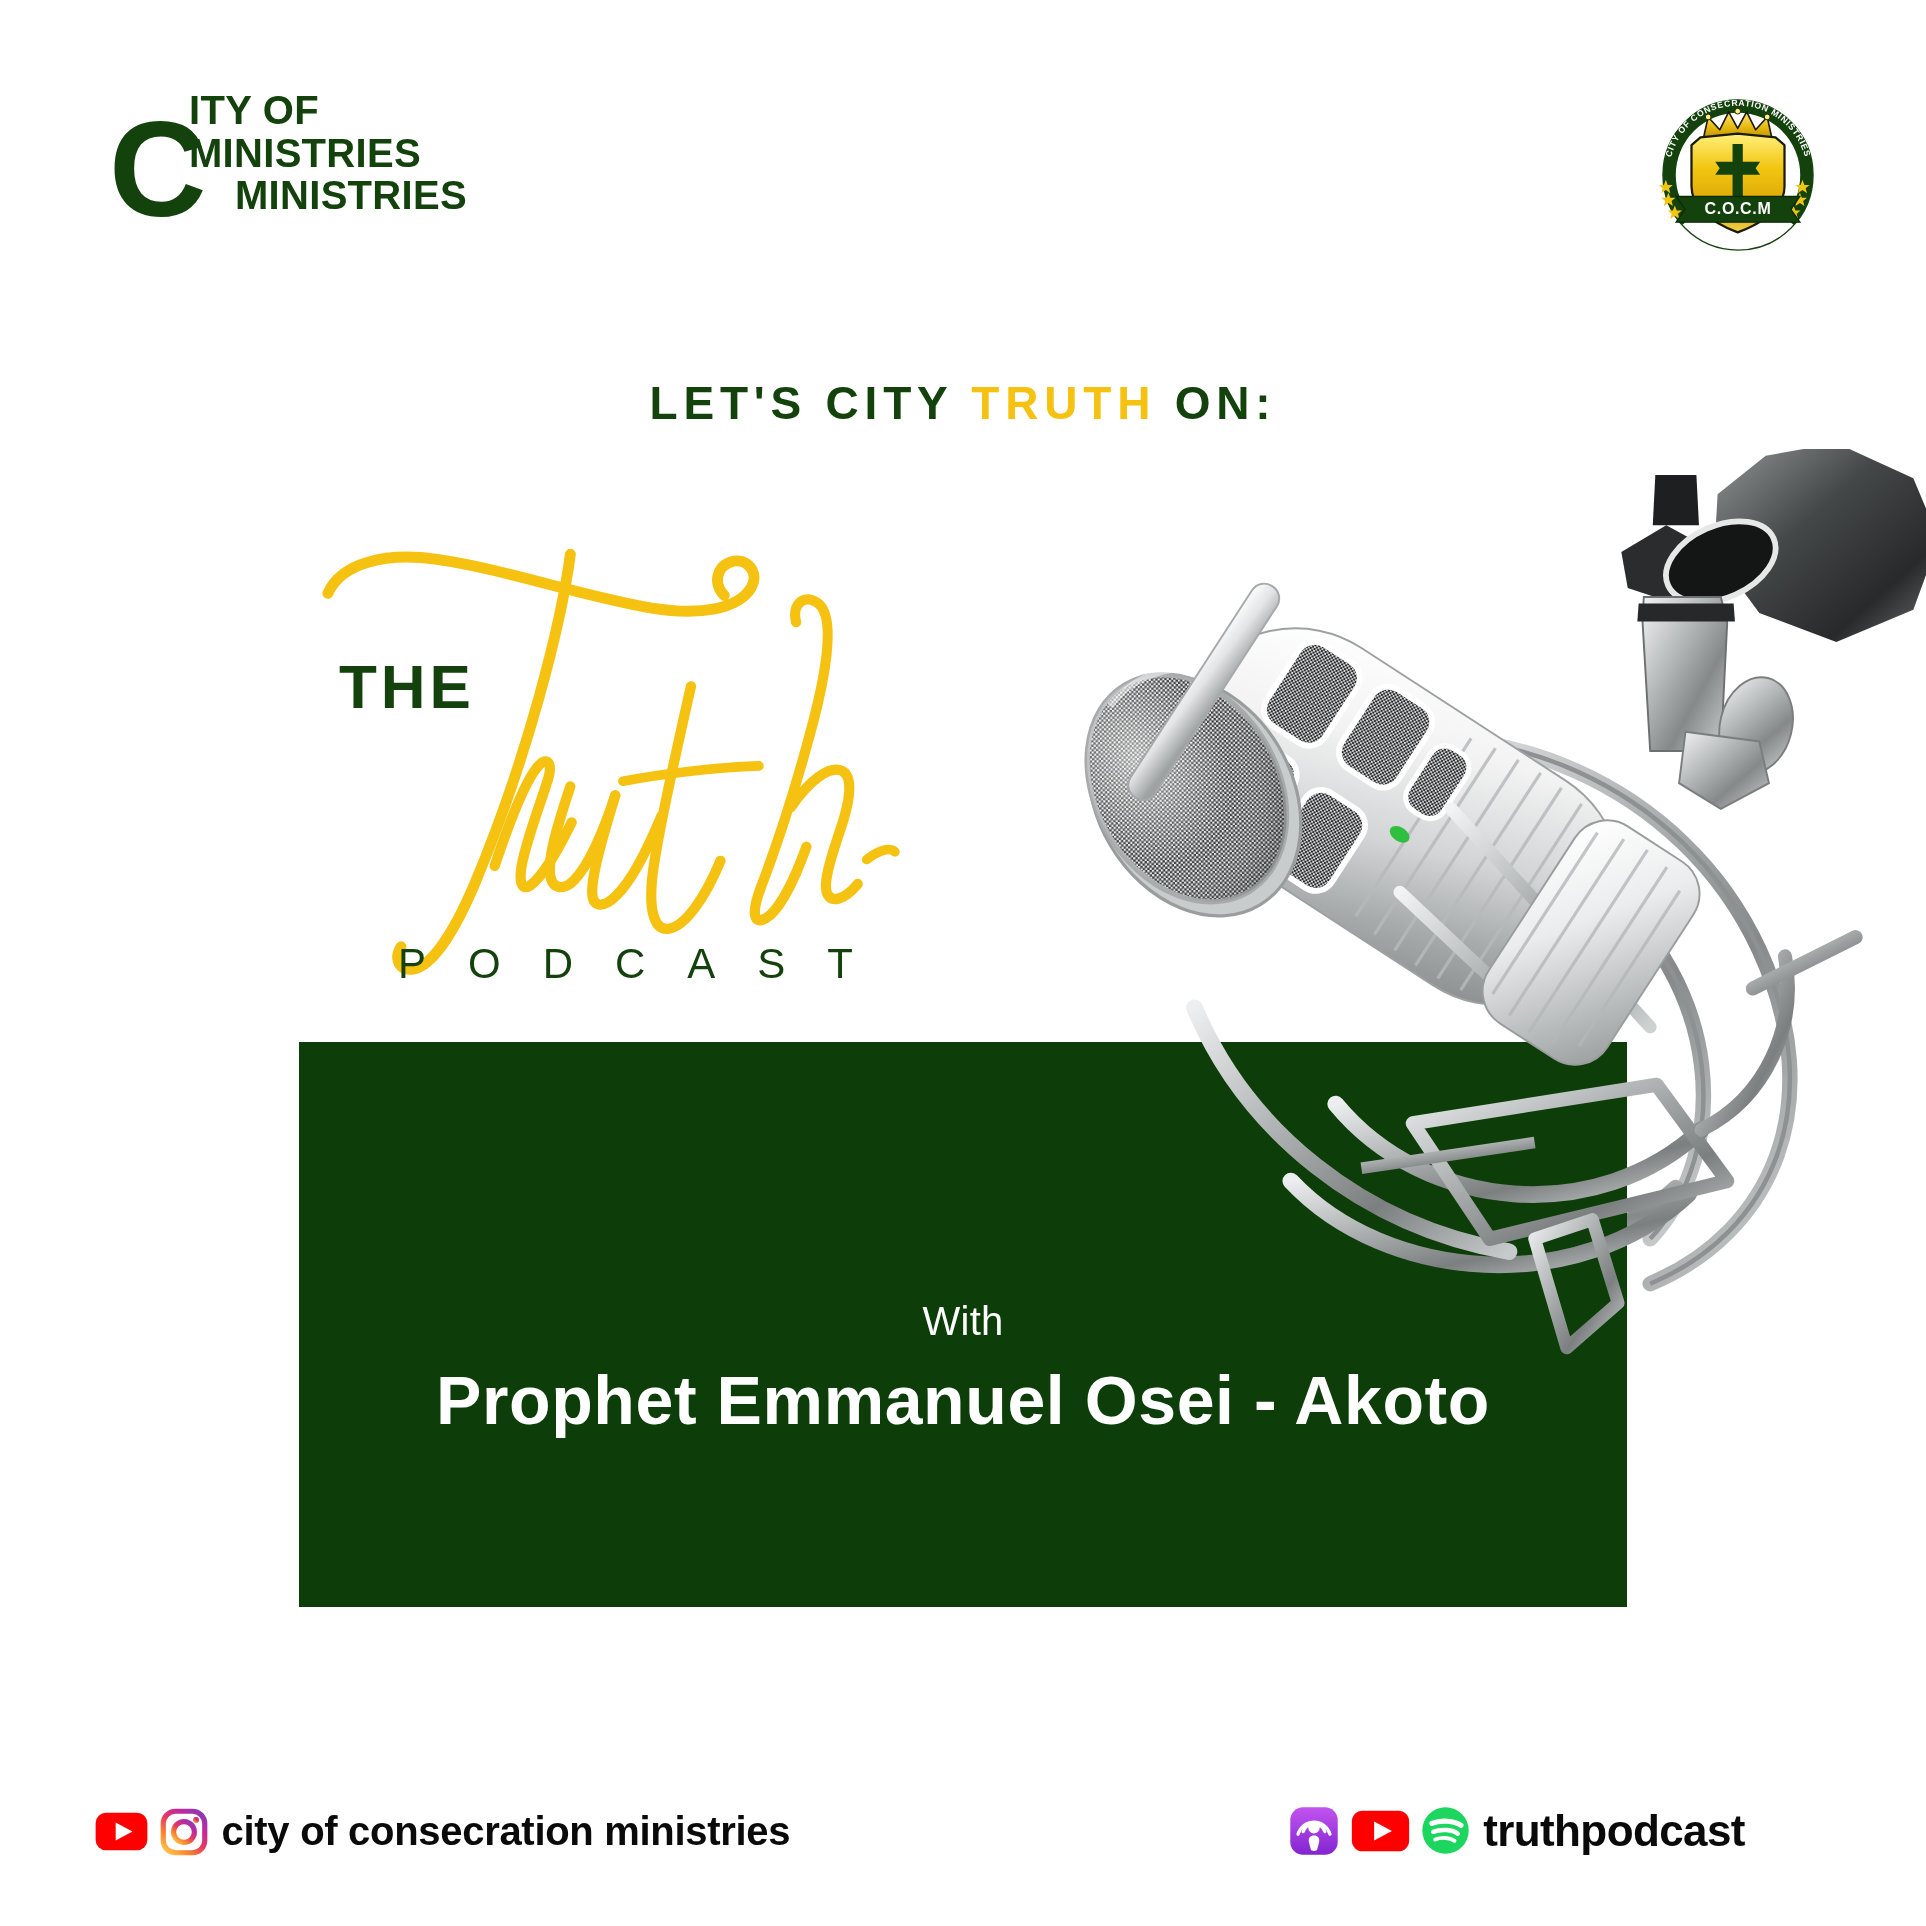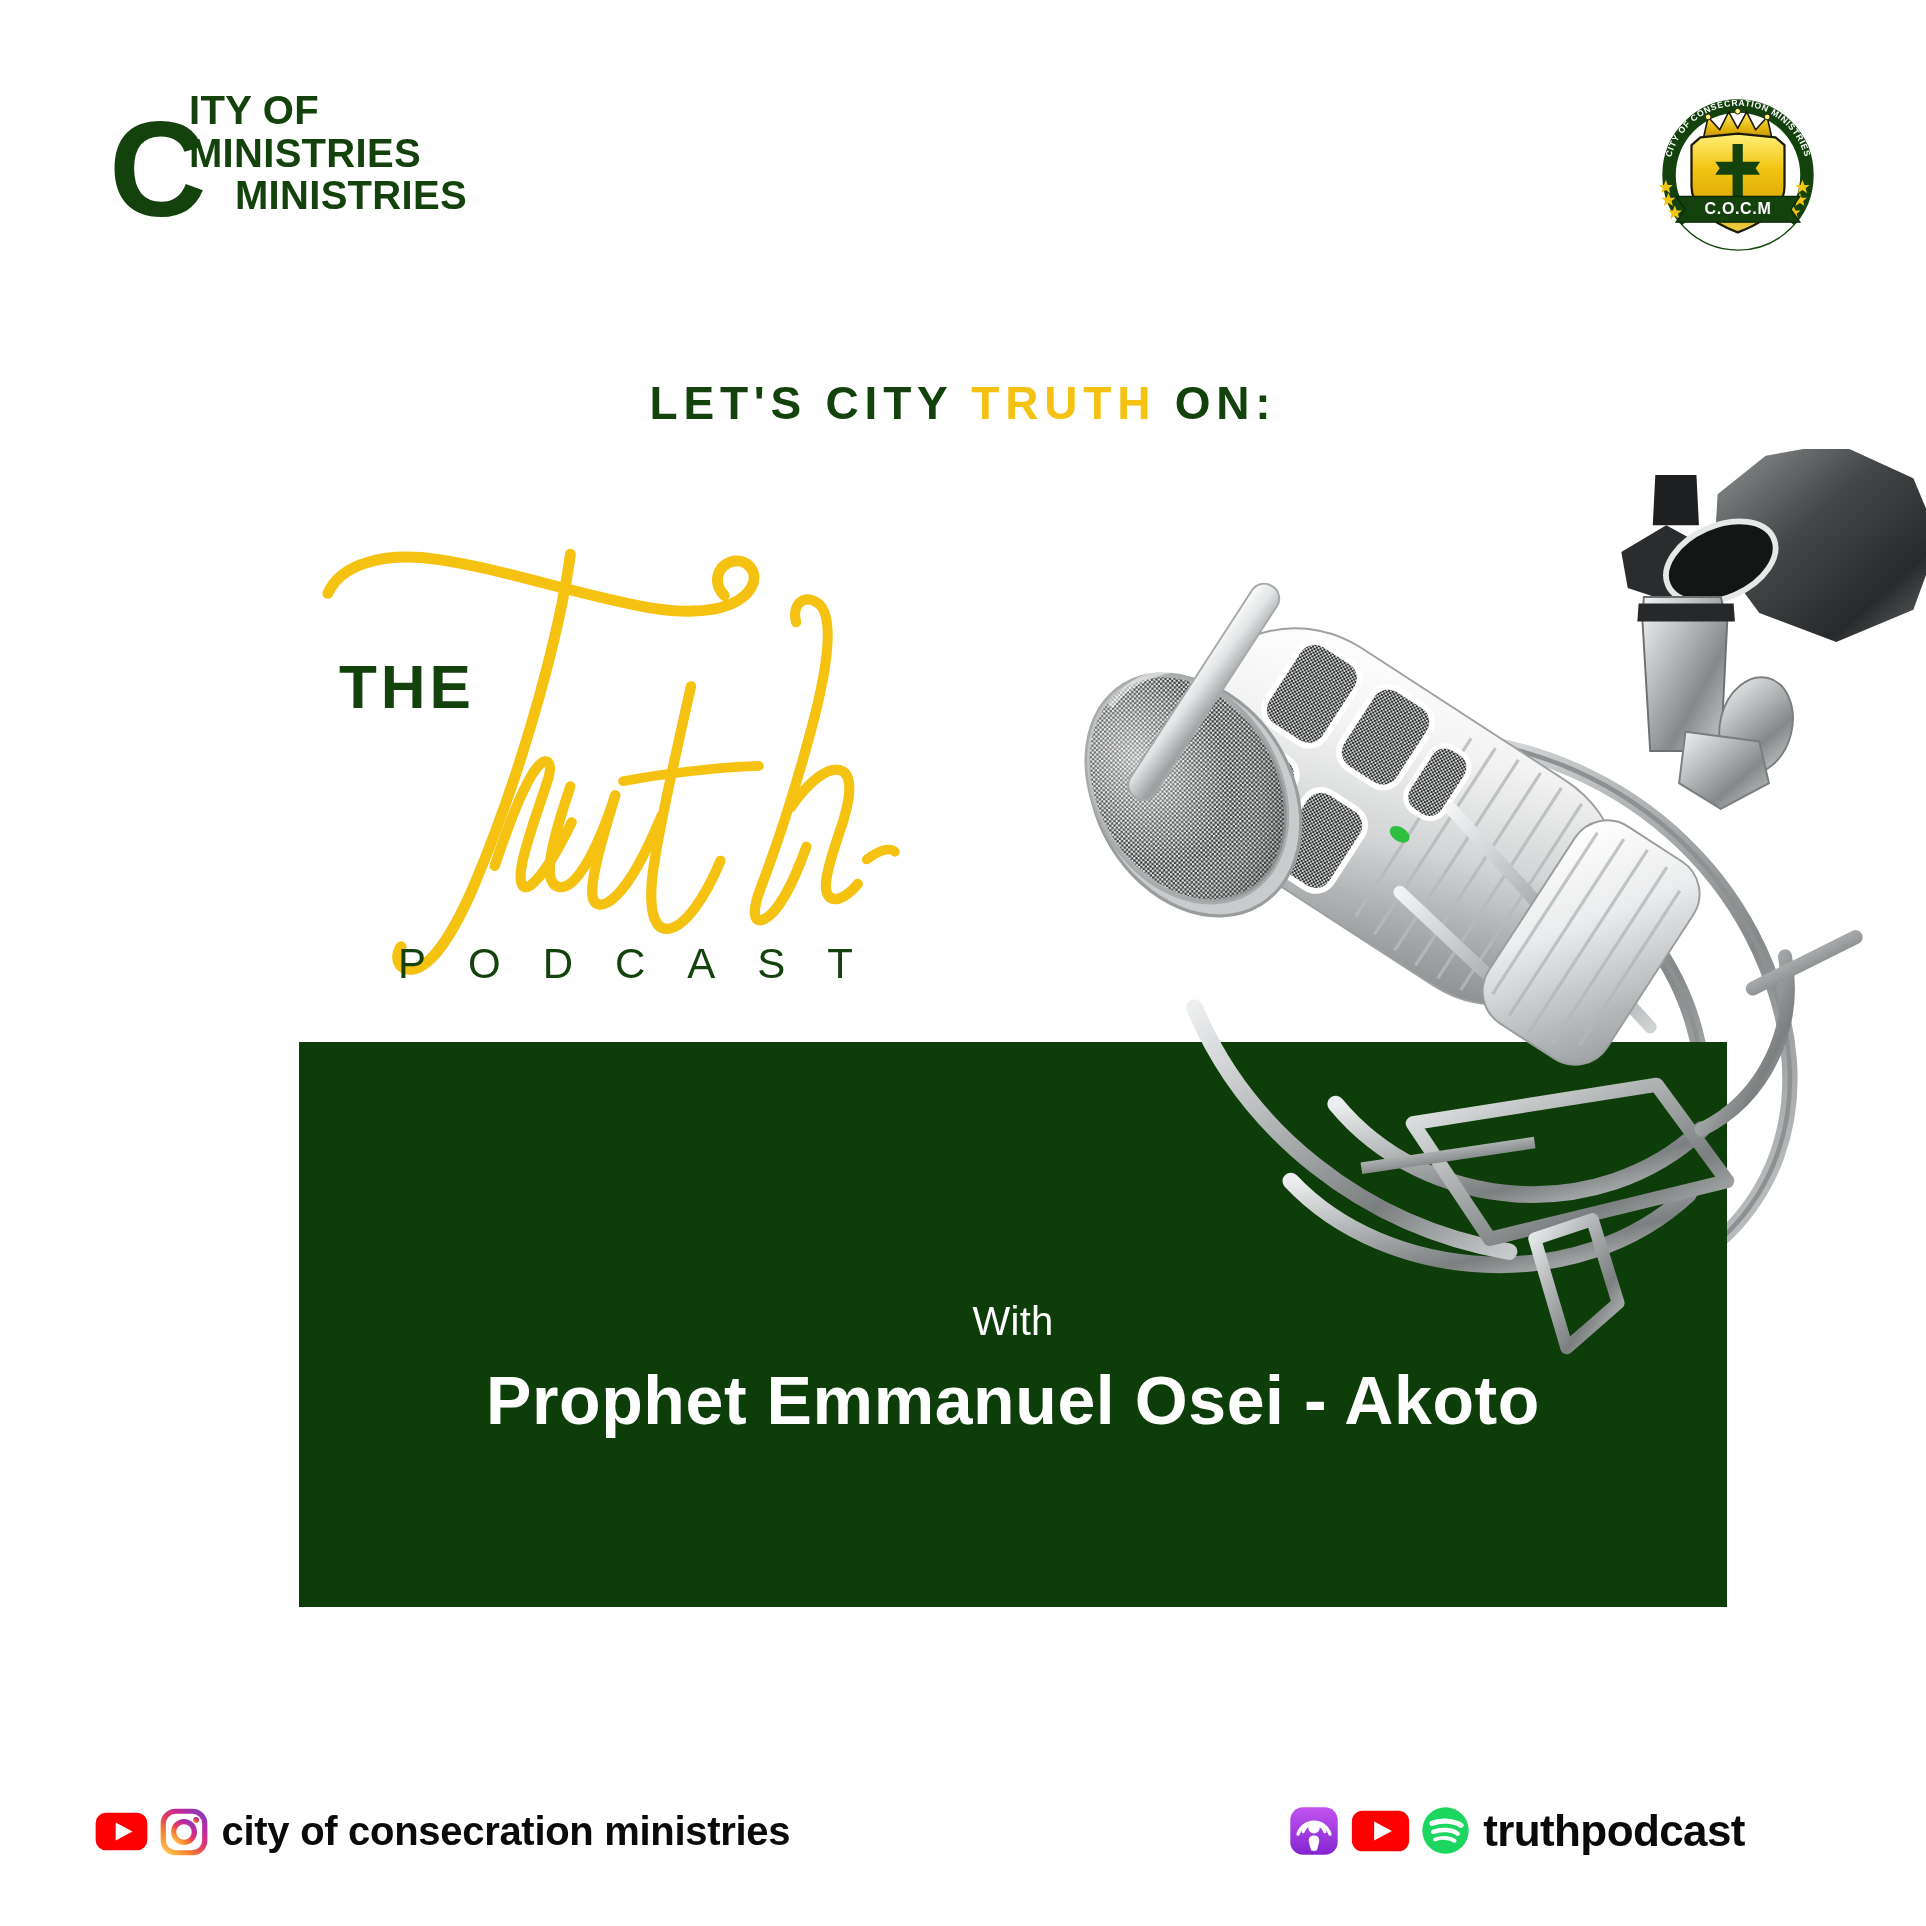--- a/index.html
+++ b/index.html
@@ -107,21 +107,21 @@
   #mic-art {
     position: absolute;
     left: 1002px; top: 449px;
     width: 937px; height: 1002px;
   }
 
   
   #host-panel {
     position: absolute;
     left: 299px; top: 1042px;
-    width: 1428px; height: 565px;
+    width: 1328px; height: 565px;
     background: #0d3d08;
     z-index: 3;
   }
   #host-with {
     position: absolute;
     left: 0; right: 0;
     top: 257px;
     text-align: center;
     color: #ffffff;
     font-size: 40px;

